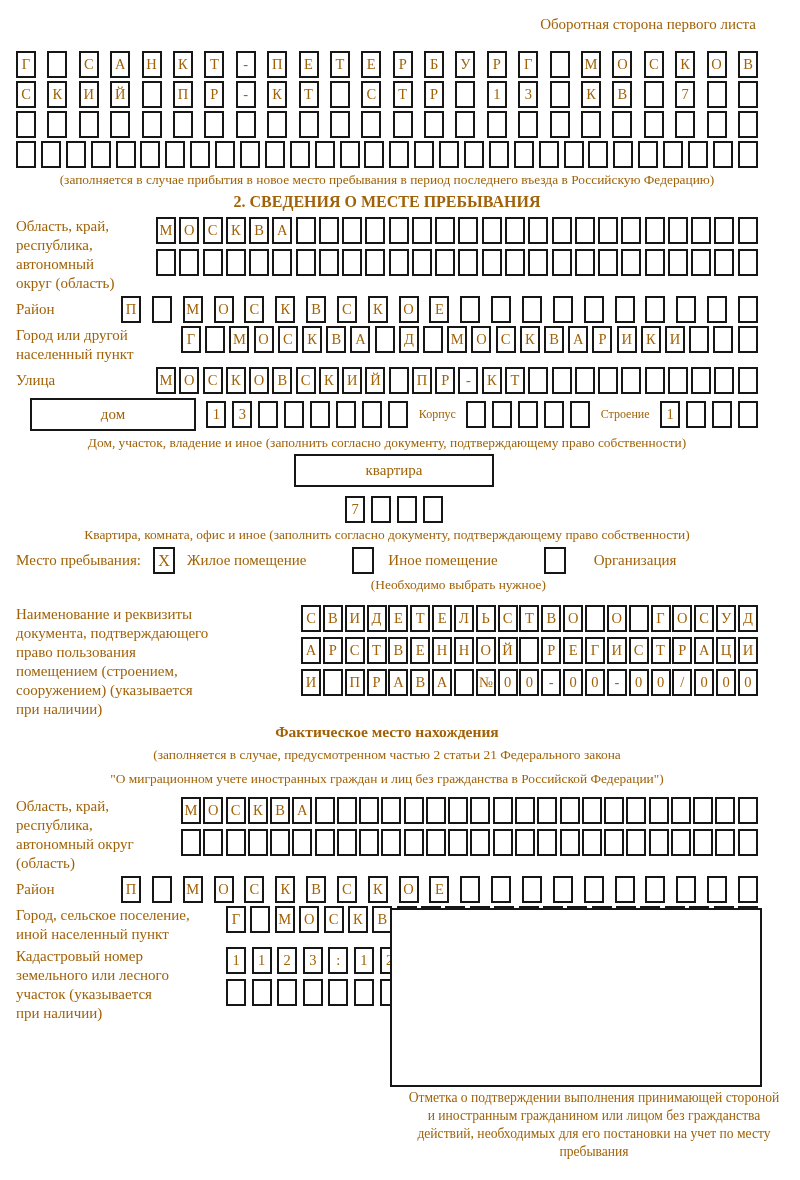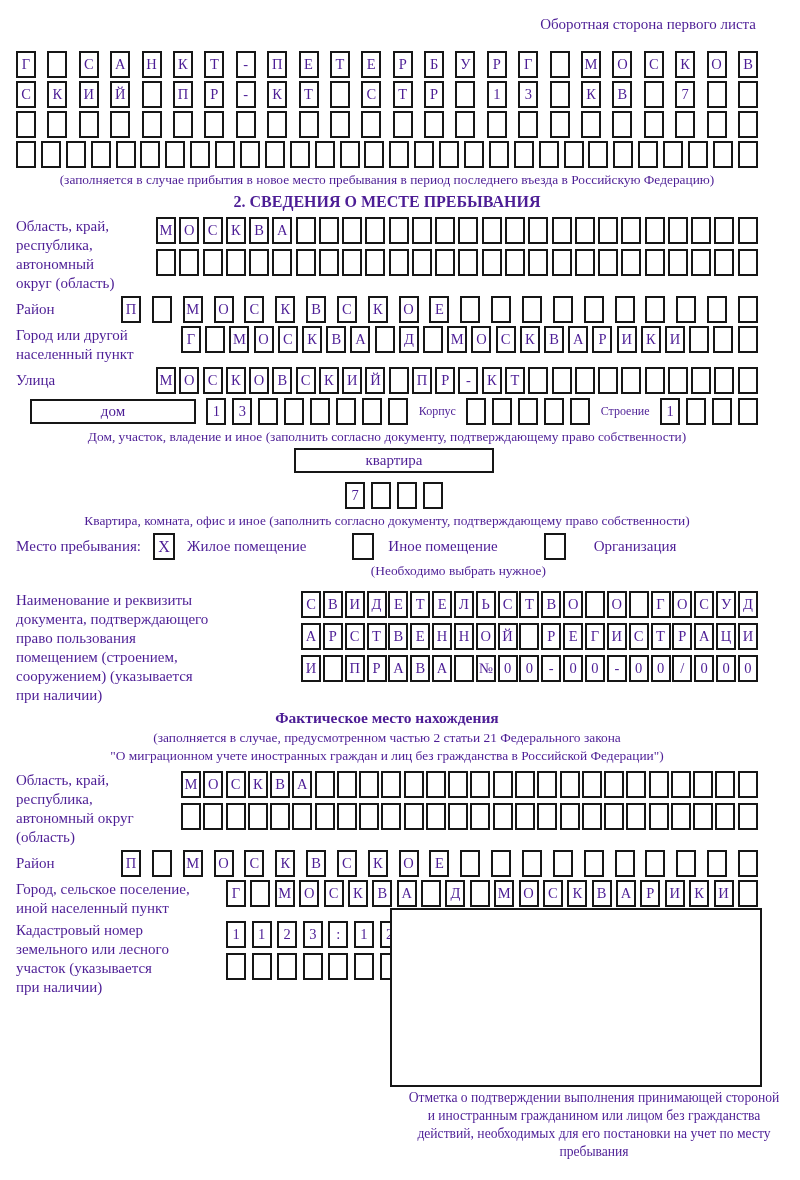--- a/index.html
+++ b/index.html
@@ -1,21 +1,21 @@
 <!DOCTYPE html>
 <html><head>
 <meta charset="utf-8">
 <style>
   html,body { margin:0; padding:0; background:#e8e8e8; }
   .page {
     position:relative;
     width:800px; height:1180px;
     margin:0 auto;
     background:#ffffff;
-    color:#4c1d95;
+    color:#a16207;
     font-family:"Liberation Serif", serif;
     box-sizing:border-box;
     padding:0 42px 0 16px;
     overflow:hidden;
   }
   .corner { text-align:right; font-size:15px; padding-top:16px; margin-bottom:18px; margin-right:2px; }
 
   .fgroup { display:flex; align-items:flex-start; }
   .flabel { font-size:15px; line-height:19px; white-space:pre-line; flex:none; }
   .flabel.vcenter { line-height:27px; }
@@ -29,25 +29,25 @@
     flex:none; width:20px; height:27px; box-sizing:border-box;
     border:2px solid #161616; background:#fff;
     display:flex; align-items:center; justify-content:center;
     font-size:14.5px; line-height:1;
   }
   .fullrow { margin-top:3px; }
 
   .note { font-size:13.4px; text-align:center; line-height:17px; margin-top:3px; }
   .sec-title { font-weight:bold; font-size:16px; text-align:center; margin:5px 0 6px 0; }
   .fact-title { font-weight:bold; font-size:15.5px; text-align:center; margin:4px 0 2px 0; }
-  .fact-note { font-size:13.4px; text-align:center; line-height:18px; white-space:pre-line; margin-bottom:6px; }
+  .fact-note { font-size:13.4px; text-align:center; line-height:24px; white-space:pre-line; margin-bottom:6px; }
 
   .house-row { display:flex; align-items:center; justify-content:space-between; margin:4px 0 0 14px; }
   .widebox {
-    border:2px solid #161616; height:25px; box-sizing:border-box;
+    border:2px solid #161616; height:33px; box-sizing:border-box;
     display:flex; align-items:center; justify-content:center; font-size:15px; flex:none;
   }
   .widebox.dom { width:166px; }
   .widebox.kvart { width:200px; }
   .cellgroup { display:flex; gap:6px; }
   .inline-label { font-size:12px; white-space:nowrap; }
   .apt-row { display:flex; align-items:center; gap:9px; margin:3px 0 0 14px;flex-direction:column; }
 
   .stay-row { display:flex; align-items:center; font-size:15px; margin-top:4px; }
   .checkbox {

